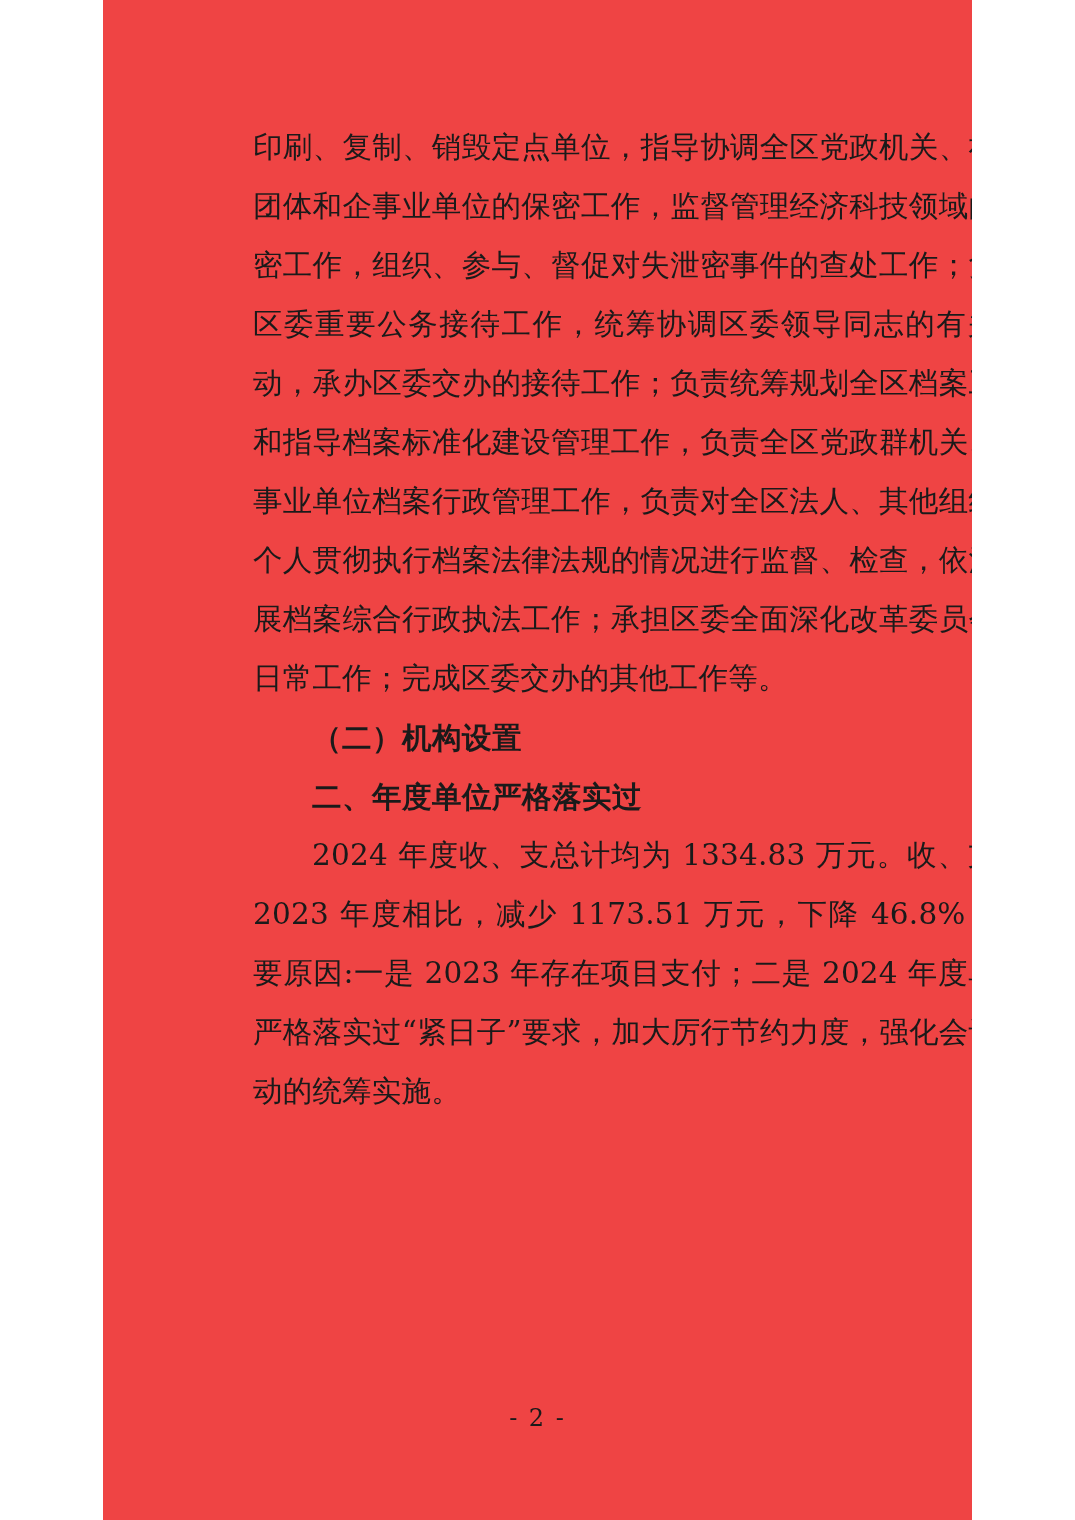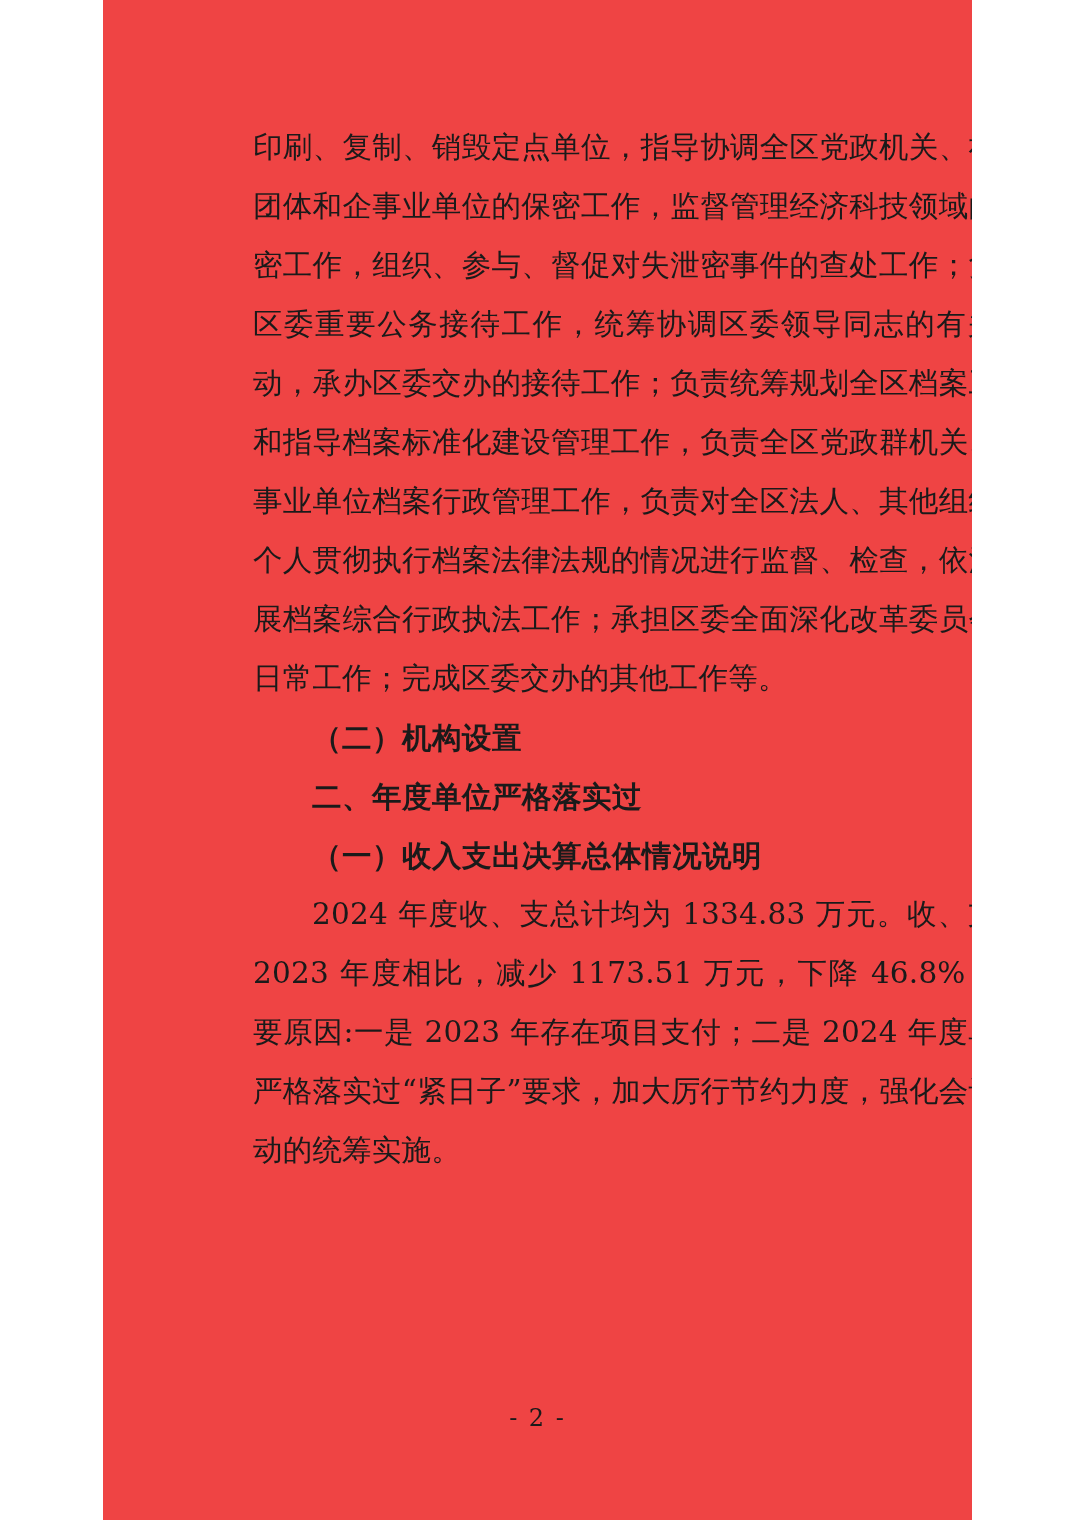--- a/index.html
+++ b/index.html
@@ -71,21 +71,20 @@
 
   <div class="content">
 
     <p class="body-para">印刷、复制、销毁定点单位，指导协调全区党政机关、社会团体和企事业单位的保密工作，监督管理经济科技领域的保密工作，组织、参与、督促对失泄密事件的查处工作；负责区委重要公务接待工作，统筹协调区委领导同志的有关活动，承办区委交办的接待工作；负责统筹规划全区档案工作和指导档案标准化建设管理工作，负责全区党政群机关、企事业单位档案行政管理工作，负责对全区法人、其他组织和个人贯彻执行档案法律法规的情况进行监督、检查，依法开展档案综合行政执法工作；承担区委全面深化改革委员会的日常工作；完成区委交办的其他工作等。</p>
 
     <h3 class="subheading">（二）机构设置</h3>
 
 
     <h2 class="heading">二、年度单位严格落实过</h2>
 
-    <h3 class="subheading">（一）收入支出决算总体情况说明</h3>
 
     <p class="body-para indent2">2024 年度收、支总计均为 1334.83 万元。收、支与 2023 年度相比，减少 1173.51 万元，下降 46.8%，主要原因:一是 2023 年存在项目支付；二是 2024 年度单位严格落实过“紧日子”要求，加大厉行节约力度，强化会议活动的统筹实施。</p>
 
   </div>
 
   <div class="page-number">- 2 -</div>
 
 </div>
 
 </body></html>

